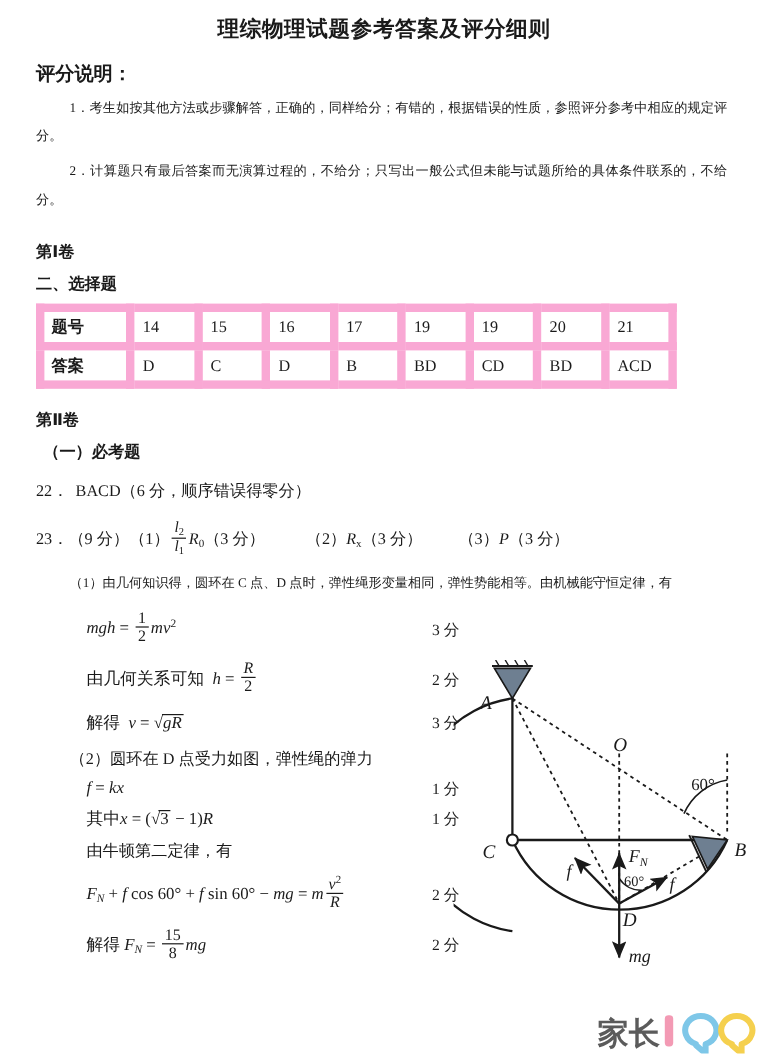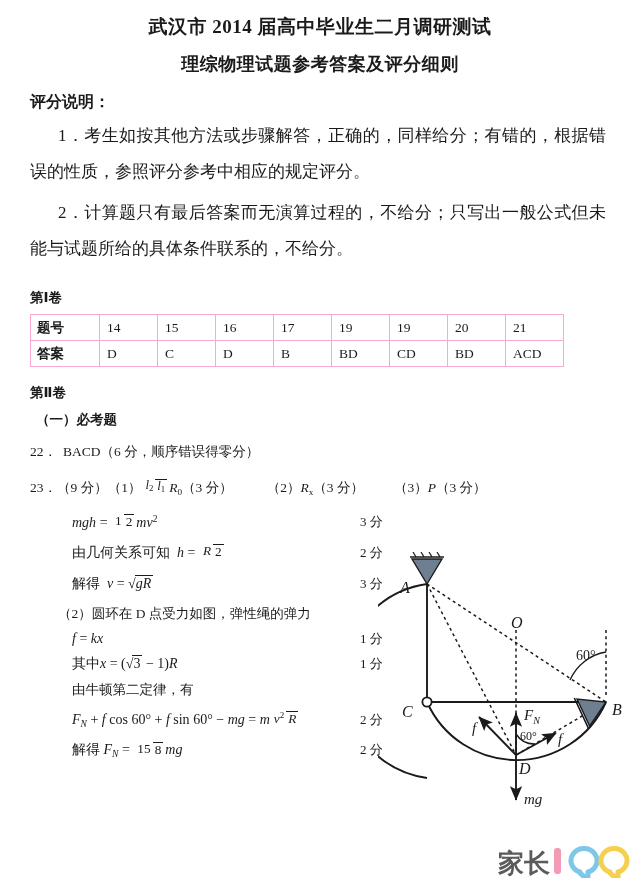--- a/index.html
+++ b/index.html
@@ -42,42 +42,42 @@
 
   .body-wrap { padding: 0 34px 0 30px; }
 
   .lbl-bold {
     font-size: 16px;
     font-weight: bold;
     margin-top: 16px;
     font-family: "Liberation Sans", "DejaVu Sans", sans-serif;
   }
   .para {
-    font-size: 17px;
-    line-height: 36px;
+    font-size: 11px;
+    line-height: 24px;
     text-align: justify;
     margin-top: 5px;
   }
   .para.indent { text-indent: 28px; }
 
   .sec-head {
     font-size: 13.5px;
     font-weight: bold;
     font-family: "Liberation Sans", "DejaVu Sans", sans-serif;
   }
 
   
   table.answers {
     border-collapse: collapse;
     width: 534px;
     margin-top: 7px;
     table-layout: fixed;
   }
   table.answers td {
-    border: 1px solid #f9a8d4;
+    border: 7px solid #f9a8d4;
     height: 25px;
     font-size: 13.5px;
     padding: 0 0 0 7px;
     vertical-align: middle;
     font-family: "Liberation Serif", "DejaVu Serif", serif;
   }
   table.answers td.rowhead {
     width: 62px;
     font-weight: bold;
     font-family: "Liberation Sans", "DejaVu Sans", sans-serif;
@@ -113,20 +113,21 @@
   }
   .textrow.ind { padding-left: 28px; }
   .textrow.ind2 { padding-left: 42px; }
 
   i.v { font-style: italic; font-family: "Liberation Serif", "DejaVu Serif", serif; }
   .up { font-style: normal; margin-top: 44px; }
 
   
   .frac {
     display: inline-flex;
+    flex-direction: column;
     vertical-align: middle;
     text-align: center;
     font-size: 0.95em;
     line-height: 1.05;
     margin: 0 2px;
     position: relative;
     top: -0.15em;
   }
   .frac .num { padding: 0 2px; }
   .frac .den { padding: 0 2px; border-top: 1px solid #1a1a1a; }
@@ -156,30 +157,30 @@
     top: 828px;
     width: 132px;
     height: 40px;
   }
 </style>
 </head>
 <body>
 
 <div class="page">
 
-  <div class="title-1">武汉市 2014 届高中毕业生二月调研测试</div>
   <div class="title-2">理综物理试题参考答案及评分细则</div>
 
   <div class="body-wrap">
 
     <div class="lbl-bold">评分说明：</div>
     <div class="para indent">1．考生如按其他方法或步骤解答，正确的，同样给分；有错的，根据错误的性质，参照评分参考中相应的规定评分。</div>
     <div class="para indent">2．计算题只有最后答案而无演算过程的，不给分；只写出一般公式但未能与试题所给的具体条件联系的，不给分。</div>
 
     <div class="sec-head" style="margin-top:22px;">第Ⅰ卷</div>
+    <div class="sec-head" style="margin-top:9px;">二、选择题</div>
 
     <table class="answers">
       <tbody>
           <tr>
         <td class="rowhead">题号</td>
         <td>14</td>
         <td>15</td>
         <td>16</td>
         <td>17</td>
         <td>19</td>
@@ -209,20 +210,21 @@
     </div>
 
     <div class="qline" style="margin-top:16px;">
       <span>23．</span><span>（9 分）</span><span>（1）</span><span class="frac">
           <span class="num"><i class="v">l</i><sub class="s">2</sub></span>
           <span class="den"><i class="v">l</i><sub class="s">1</sub></span>
         </span><i class="v">R</i><sub class="s">0</sub><span>（3 分）</span><span style="display:inline-block;width:34px;"></span><span>（2）</span><i class="v">R</i><sub class="s">x</sub><span>（3 分）</span><span style="display:inline-block;width:30px;"></span><span>（3）</span><i class="v">P</i><span>（3 分）</span>
     </div>
 
 
+    <div class="para indent" style="margin-top:9px;width:558px;">（1）由几何知识得，圆环在 C 点、D 点时，弹性绳形变量相同，弹性势能相等。由机械能守恒定律，有</div>
 
     <div class="mathrow" style="margin-top:12px;">
       <span class="expr"><i class="v">mgh</i> = <span class="frac">
             <span class="num">1</span>
             <span class="den">2</span>
           </span><i class="v">mv</i><sup class="s">2</sup></span>
       <span class="pts">3 分</span>
     </div>
 
     <div class="mathrow" style="margin-top:13px;">

